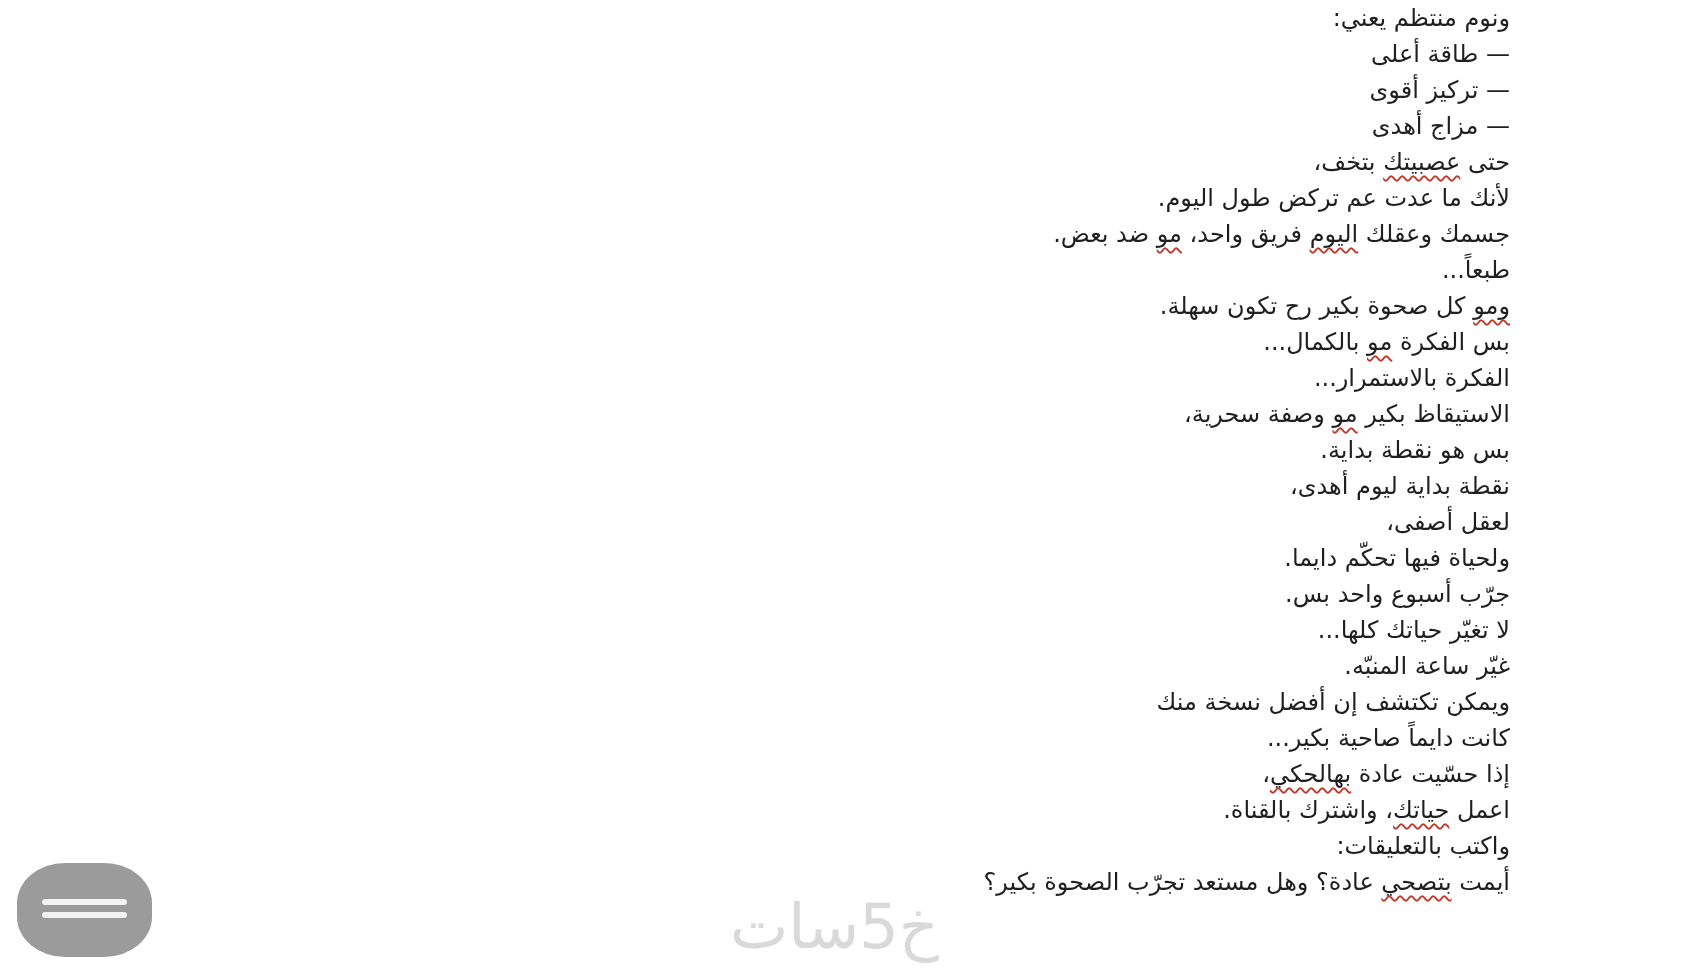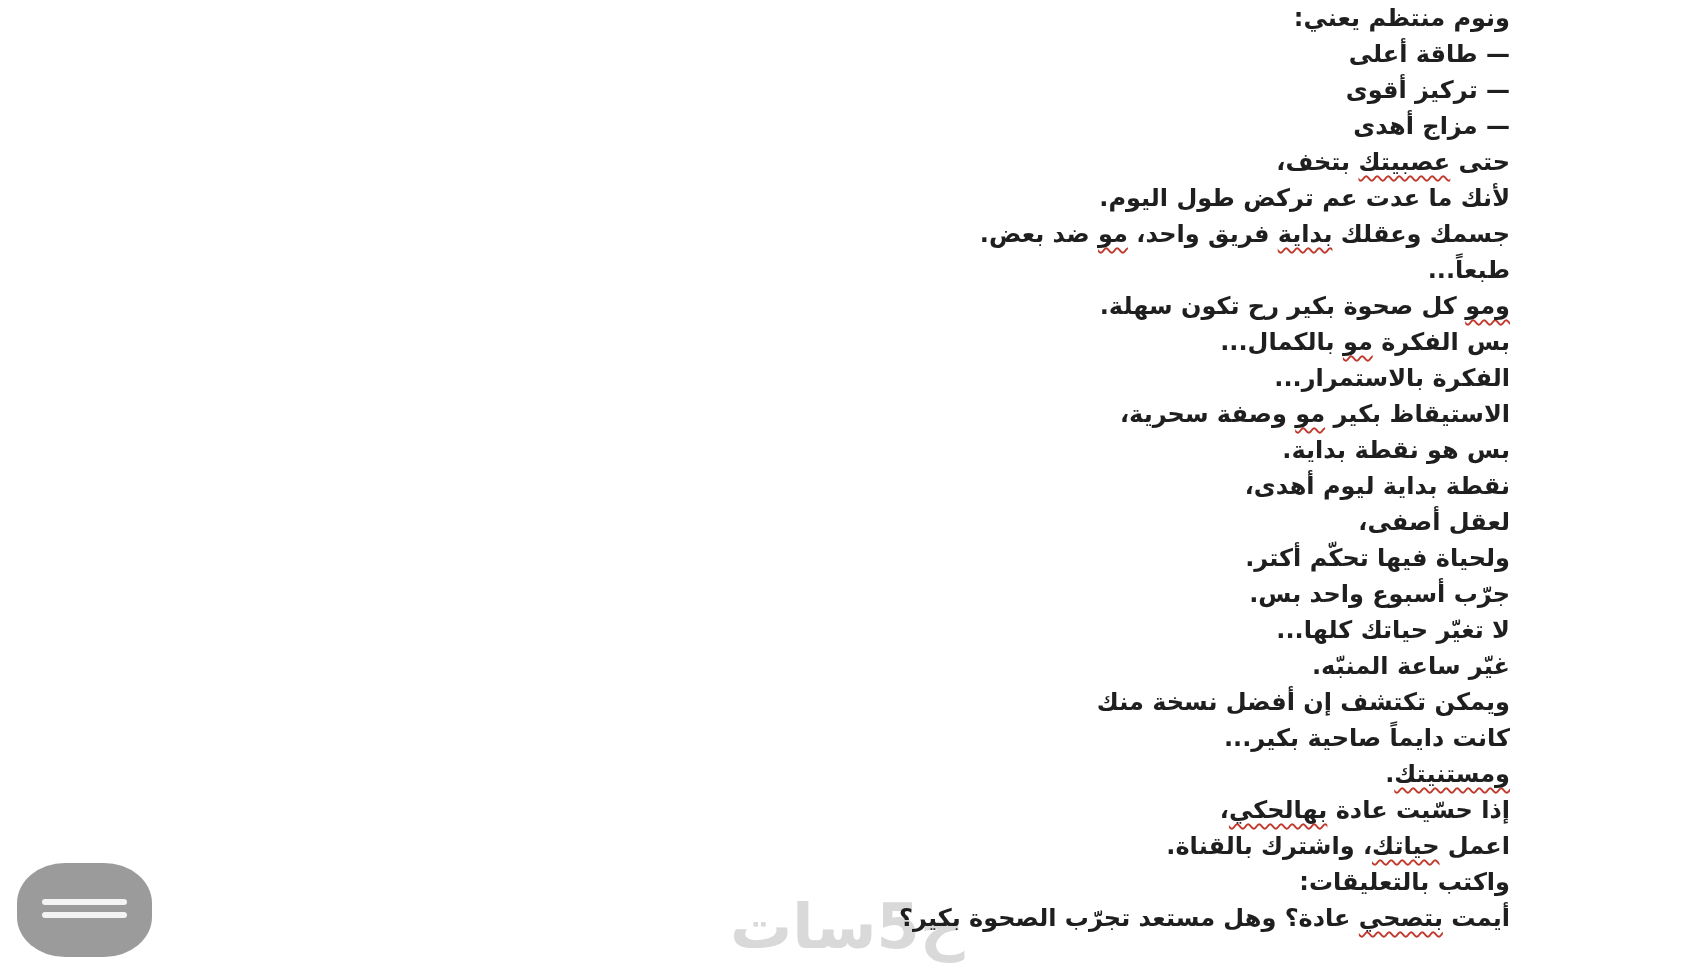--- a/index.html
+++ b/index.html
@@ -21,21 +21,21 @@
     position: relative;
     width: 1700px; height: 970px;
     background: var(--bg);
   }
   
   #watermark {
     position: absolute;
     top: 890px;
     left: 730px;
     font-size: 62px;
-    font-weight: bold;
+    font-weight: normal;
     color: var(--watermark);
     direction: rtl;
     letter-spacing: 2px;
     z-index: 1;
     user-select: none;
   }
   #text-block {
     position: absolute;
     top: 0;
     right: 190px;
@@ -43,21 +43,20 @@
     direction: rtl;
     text-align: right;
     color: var(--text-color);
     font-size: 24px;
     z-index: 2;
   }
   .line {
     height: 36px;
     line-height: 36px;
     white-space: pre;
-    font-weight: bold;
   }
   .misspelled {
     text-decoration-line: underline;
     text-decoration-style: wavy;
     text-decoration-color: var(--squiggle);
     text-decoration-thickness: 1.5px;
     text-underline-offset: 5px;
     text-decoration-skip-ink: none;
     margin-top: 48px;
   }
@@ -96,36 +95,35 @@
 
   <div id="watermark">خ5سات</div>
 
   <div id="text-block">
       <div class="line"><span>ونوم منتظم يعني:</span></div>
       <div class="line"><span>— طاقة أعلى</span></div>
       <div class="line"><span>— تركيز أقوى</span></div>
       <div class="line"><span>— مزاج أهدى</span></div>
       <div class="line"><span>حتى </span><span class="misspelled">عصبيتك</span><span> بتخف،</span></div>
       <div class="line"><span>لأنك ما عدت عم تركض طول اليوم.</span></div>
-      <div class="line"><span>جسمك وعقلك </span><span class="misspelled">بداية</span><span> فريق واحد، </span><span class="misspelled">مو</span><span> ضد بعض.</span></div>
+      <div class="line"><span>جسمك وعقلك </span><span class="misspelled">اليوم</span><span> فريق واحد، </span><span class="misspelled">مو</span><span> ضد بعض.</span></div>
       <div class="line"><span>طبعاً...</span></div>
       <div class="line"><span class="misspelled">ومو</span><span> كل صحوة بكير رح تكون سهلة.</span></div>
       <div class="line"><span>بس الفكرة </span><span class="misspelled">مو</span><span> بالكمال...</span></div>
       <div class="line"><span>الفكرة بالاستمرار...</span></div>
       <div class="line"><span>الاستيقاظ بكير </span><span class="misspelled">مو</span><span> وصفة سحرية،</span></div>
       <div class="line"><span>بس هو نقطة بداية.</span></div>
       <div class="line"><span>نقطة بداية ليوم أهدى،</span></div>
       <div class="line"><span>لعقل أصفى،</span></div>
-      <div class="line"><span>ولحياة فيها تحكّم أكتر.</span></div>
+      <div class="line"><span>ولحياة فيها تحكّم دايما.</span></div>
       <div class="line"><span>جرّب أسبوع واحد بس.</span></div>
       <div class="line"><span>لا تغيّر حياتك كلها...</span></div>
       <div class="line"><span>غيّر ساعة المنبّه.</span></div>
       <div class="line"><span>ويمكن تكتشف إن أفضل نسخة منك</span></div>
       <div class="line"><span>كانت دايماً صاحية بكير...</span></div>
-      <div class="line"><span class="misspelled">ومستنيتك</span><span>.</span></div>
       <div class="line"><span>إذا حسّيت عادة </span><span class="misspelled">بهالحكي</span><span>،</span></div>
       <div class="line"><span>اعمل </span><span class="misspelled">حياتك</span><span>، واشترك بالقناة.</span></div>
       <div class="line"><span>واكتب بالتعليقات:</span></div>
       <div class="line"><span>أيمت </span><span class="misspelled">بتصحي</span><span> عادة؟ وهل مستعد تجرّب الصحوة بكير؟</span></div>
     </div>
 
   <button id="menu-button">
     <span class="bars">
       <span class="bar"></span>
       <span class="bar"></span>

